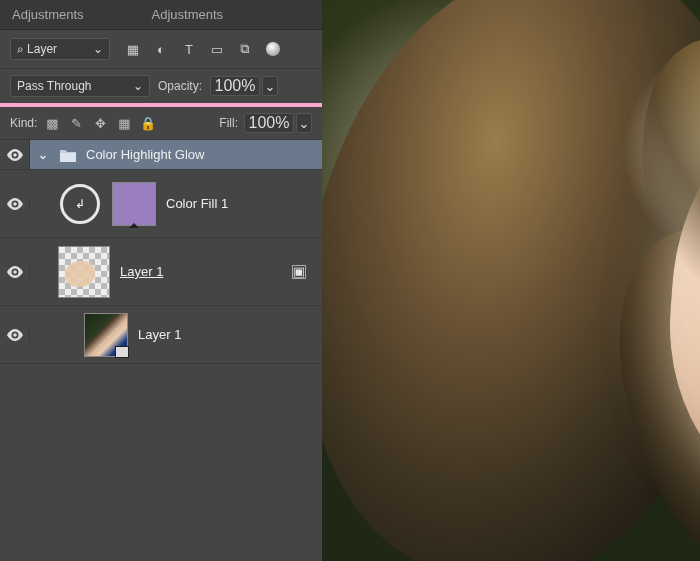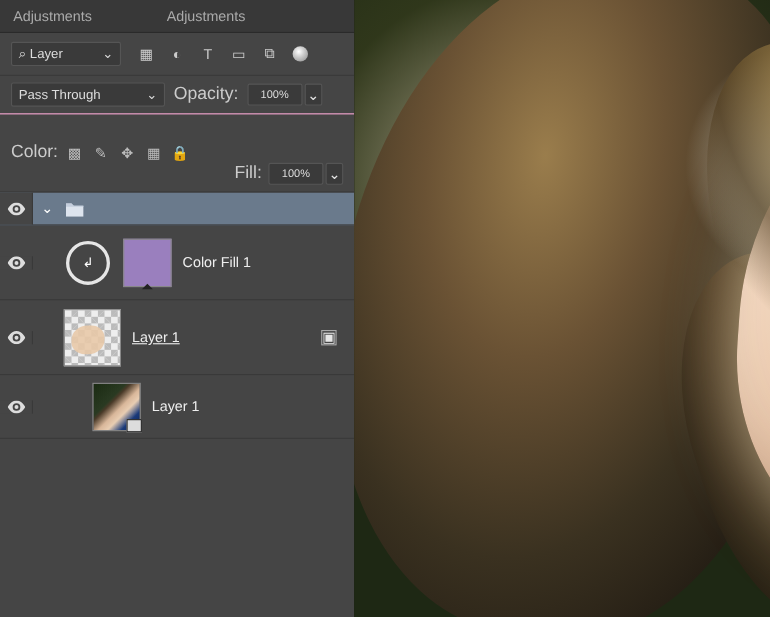--- a/index.html
+++ b/index.html
@@ -11,30 +11,30 @@
   .tab.active { background: #454545; color: #eee; font-weight: 600; }
   .tabs .spacer { flex: 1; }
   .panel-menu { width: 30px; height: 30px; display: flex; align-items: center; justify-content: center; }
   .filter-row { display: flex; align-items: center; padding: 8px 10px; gap: 10px; border-bottom: 1px solid #393939; }
   .select { background: #3a3a3a; border: 1px solid #555; color: #ddd; font-size: 12px; height: 22px; border-radius: 2px; display: flex; align-items: center; padding: 0 6px; position: relative; }
   .select.kind { width: 100px; }
   .select .caret { margin-left: auto; }
   .mini-icons { display: flex; gap: 10px; align-items: center; margin-left: 4px; }
   .mini-icons .ic { width: 18px; height: 18px; display:flex; align-items:center; justify-content:center; color:#ccc; }
   .dot { width:14px; height:14px; border-radius:50%; background: radial-gradient(circle at 40% 35%, #fff 0%, #ccc 40%, #888 100%); }
-  .blend-row { display: flex; align-items: center; padding: 6px 10px; gap: 8px; border-bottom: 1px solid #f9a8d4; }
+  .blend-row { display: flex; align-items: center; padding: 6px 10px; gap: 8px; border-bottom: 4px solid #f9a8d4; }
   .select.blend { width: 140px; }
-  .lbl { font-size: 16px; color: #ccc; }
+  .lbl { font-size: 12px; color: #ccc; }
   .opsel { display:flex; align-items:center; gap:2px;}
-  .select.small { width: 50px; height: 20px; font-size: 10px; justify-content:center; padding:0 4px;}
+  .select.small { width: 50px; height: 20px; font-size: 16px; justify-content:center; padding:0 4px;}
   .caret-btn { width: 16px; height:20px; background:#3a3a3a; border:1px solid #555; border-radius:2px; display:flex; align-items:center; justify-content:center;}
   .lock-row { display:flex; align-items:center; padding: 6px 10px; gap:6px; border-bottom:1px solid #393939;}
   .lock-icons { display:flex; gap:6px; align-items:center; }
   .lock-icons .lic { width:18px; height:18px; display:flex; align-items:center; justify-content:center; color:#bbb; }
-  .fill-group { margin-left:auto; display:flex; align-items:center; gap:6px;margin-top:38px;}
+  .fill-group { margin-left:auto; display:flex; align-items:center; gap:6px;}
   .layers-list { flex: 1; overflow: hidden; }
   .layer-row { display:flex; align-items:center; border-bottom:1px solid #393939; min-height: 30px; position:relative;}
   .layer-row.group-head { background:#6a7a8c; height:30px; color:#fff; }
   .vis { width:30px; height:100%; display:flex; align-items:center; justify-content:center; border-right:1px solid #393939; background:#454545;}
   .layer-row.group-head .vis{ background:#454545;}
   .vis svg { color:#ddd; }
   .row-body { flex:1; display:flex; align-items:center; padding: 4px 6px; gap:10px; min-height:30px;}
   .chevron { width:14px; display:flex; align-items:center; justify-content:center;}
   .folder { width:16px; height:14px; }
   .thumb { width:44px; height:44px; background:#555; border:1px solid #888; position:relative; flex-shrink:0;}
@@ -117,21 +117,21 @@
       <span class="lbl">Opacity:</span>
       <div class="opsel">
         <div class="select small">100%</div>
         <div class="caret-btn">
             <span>⌄</span>
           </div>
       </div>
     </div>
 
     <div class="lock-row">
-      <span class="lbl">Color:</span>
+      <span class="lbl">Kind:</span>
       <div class="lock-icons">
         <div class="lic">▩</div>
         <div class="lic">✎</div>
         <div class="lic">✥</div>
         <div class="lic">▦</div>
         <div class="lic">🔒</div>
       </div>
       <div class="fill-group">
         <span class="lbl">Fill:</span>
         <div class="opsel">
@@ -153,20 +153,21 @@
             </svg>
         </div>
         <div class="row-body">
           <div class="chevron">
               <span>⌄</span>
             </div>
           <svg class="folder" viewBox="0 0 16 14">
               <path fill="#dde4ee" d="M0 2h5l2 2h9v10H0z"></path>
               <path fill="#c4cedd" d="M0 2h5l2 2h9v1H0z"></path>
             </svg>
+          <span class="layer-name">Color Highlight Glow</span>
         </div>
       </div>
 
       <div class="layer-row row-tall">
         <div class="vis">
           <svg width="16" height="12" viewBox="0 0 16 12">
               <path fill="#ddd" d="M8 0C3 0 0 6 0 6s3 6 8 6 8-6 8-6-3-6-8-6zm0 9.5A3.5 3.5 0 118 2.5a3.5 3.5 0 010 7z"></path>
               <circle cx="8" cy="6" r="1.8" fill="#ddd"></circle>
             </svg>
         </div>

